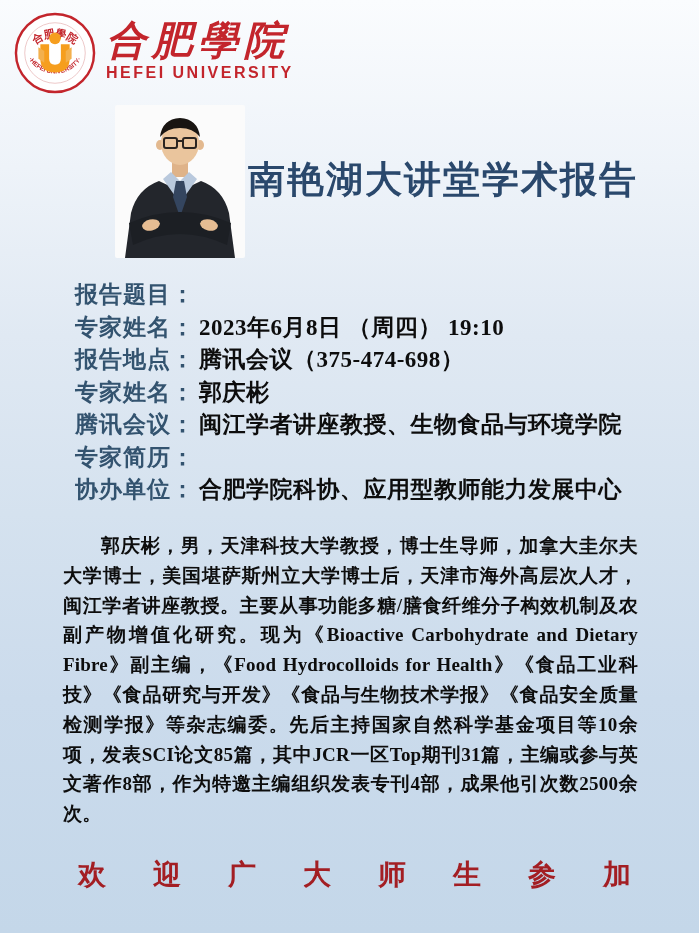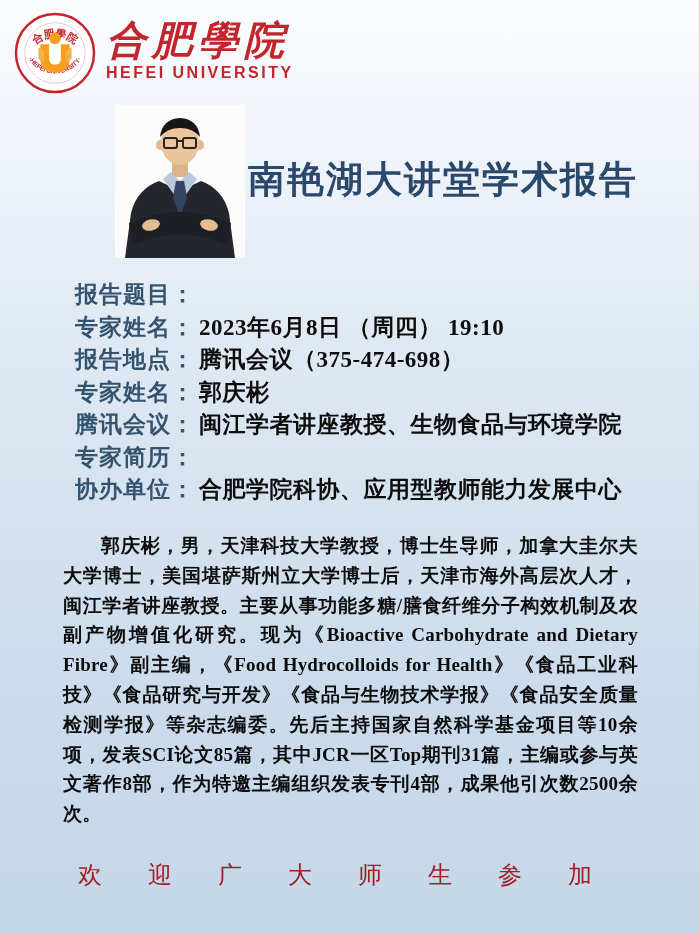--- a/index.html
+++ b/index.html
@@ -36,21 +36,21 @@
   .info-value{color:#0d0d0d;flex:1;letter-spacing:0.5px;}
   
   .bio{
     position:absolute;top:531px;left:63px;width:575px;
     font-size:19px;line-height:29.8px;font-weight:600;color:#0d0d0d;
     text-align:justify;text-indent:2em;letter-spacing:0.2px;
   }
   
   .welcome{
     position:absolute;top:858px;left:78px;width:560px;
-    font-size:24px;line-height:34px;font-weight:400;color:#a31e23;
+    font-size:28px;line-height:34px;font-weight:700;color:#a31e23;
     word-spacing:38px;white-space:nowrap;letter-spacing:1px;
   }
 </style>
 </head>
 <body>
 
 <div class="poster">
 
   <div class="header">
     <svg class="seal" viewBox="0 0 84 84">

